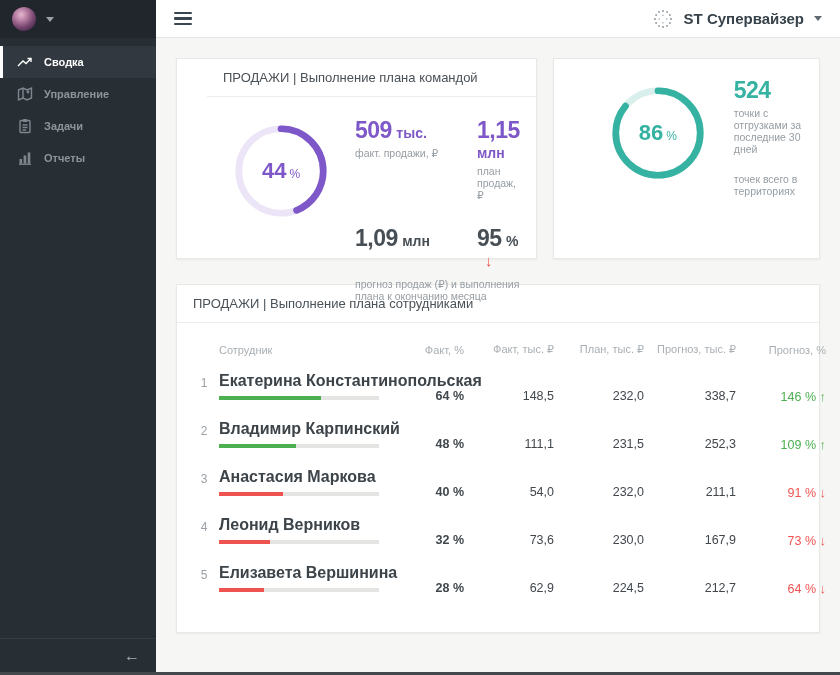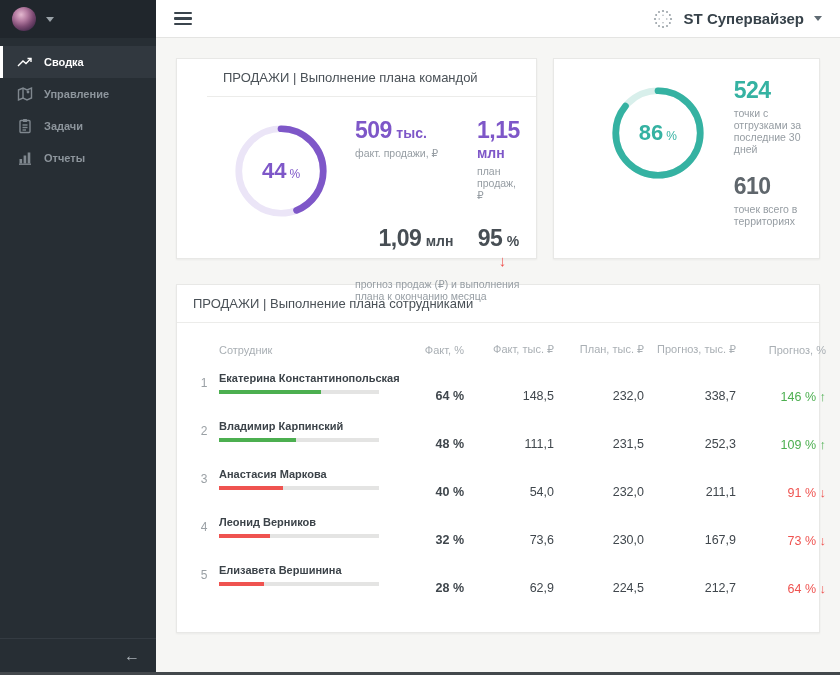--- a/index.html
+++ b/index.html
@@ -54,38 +54,38 @@
   .donut-value { font-size:22px; font-weight:bold; }
   .donut-unit { font-size:12px; margin-top:6px; }
 
   
   .stats-grid { display:grid; grid-template-columns:122px 1fr; margin-left:20px; margin-top:4px; row-gap:24px; align-content:start; }
   .stat-value { font-size:23px; font-weight:bold; letter-spacing:-0.5px; }
   .stat-unit { font-size:14px; font-weight:bold; }
   .stat-caption { font-size:10.5px; color:#969da3; margin-top:3px; }
   .purple { color:#7e57c8; }
   .teal { color:#35b2a2; }
-  .dark { color:#474e54;text-align:center; }
+  .dark { color:#474e54; }
   .gray-big { color:#5f666c; }
   .stat-arrow { font-size:15px; font-weight:bold; margin-left:8px; }
   .span2 { grid-column:1 / span 2; margin-top:-16px; }
   .stack { margin-left:22px; margin-top:2px; }
   .stack-item + .stack-item { margin-top:18px; }
 
   
   .card-table { margin-bottom:20px; }
   .table-body { padding:6px 16px 20px 12px; }
   .emp-grid { display:grid; grid-template-columns:30px 185px 60px 90px 90px 92px 90px; align-items:center; }
   .emp-colhead { margin:14px 0 16px 0; }
   .colhead-cell { font-size:11px; color:#a9afb4; }
   .colhead-cell.num { text-align:right; }
   .emp-row { height:48px; cursor:pointer; }
   .cell.idx { font-size:12px; color:#9aa0a5; text-align:center; align-self:start; padding-top:4px; }
   .name-cell { align-self:start; }
-  .emp-name { font-size:11px; font-weight:bold; color:#3c4349; white-space:nowrap; }
+  .emp-name { font-size:16px; font-weight:bold; color:#3c4349; white-space:nowrap; }
   .bar-track { width:160px; height:4px; background:#e4e4e3; margin-top:6px; }
   .bar-fill { height:100%; }
   .cell.num { font-size:12.5px; text-align:right; color:#40474d; }
   .cell.num.bold { font-weight:bold; }
   .cell.trend { font-weight:500; }
   .tr-arrow { font-size:13px; }
 </style>
 </head>
 <body>
 
@@ -223,21 +223,20 @@
                   <span class="donut-value">86</span>
                   <span class="donut-unit">%</span>
                 </div>
               </div>
               <div class="stack">
                 <div class="stack-item">
                   <div class="stat-value teal">524</div>
                   <div class="stat-caption">точки с отгрузками за последние 30 дней</div>
                 </div>
                 <div class="stack-item">
-                  <div class="stat-value gray-big">610</div>
                   <div class="stat-caption">точек всего в территориях</div>
                 </div>
               </div>
             </div>
           </div>
         </div>
 
         <div class="card card-table">
           <div class="card-header">ПРОДАЖИ | Выполнение плана сотрудниками</div>
           <div class="table-body">

